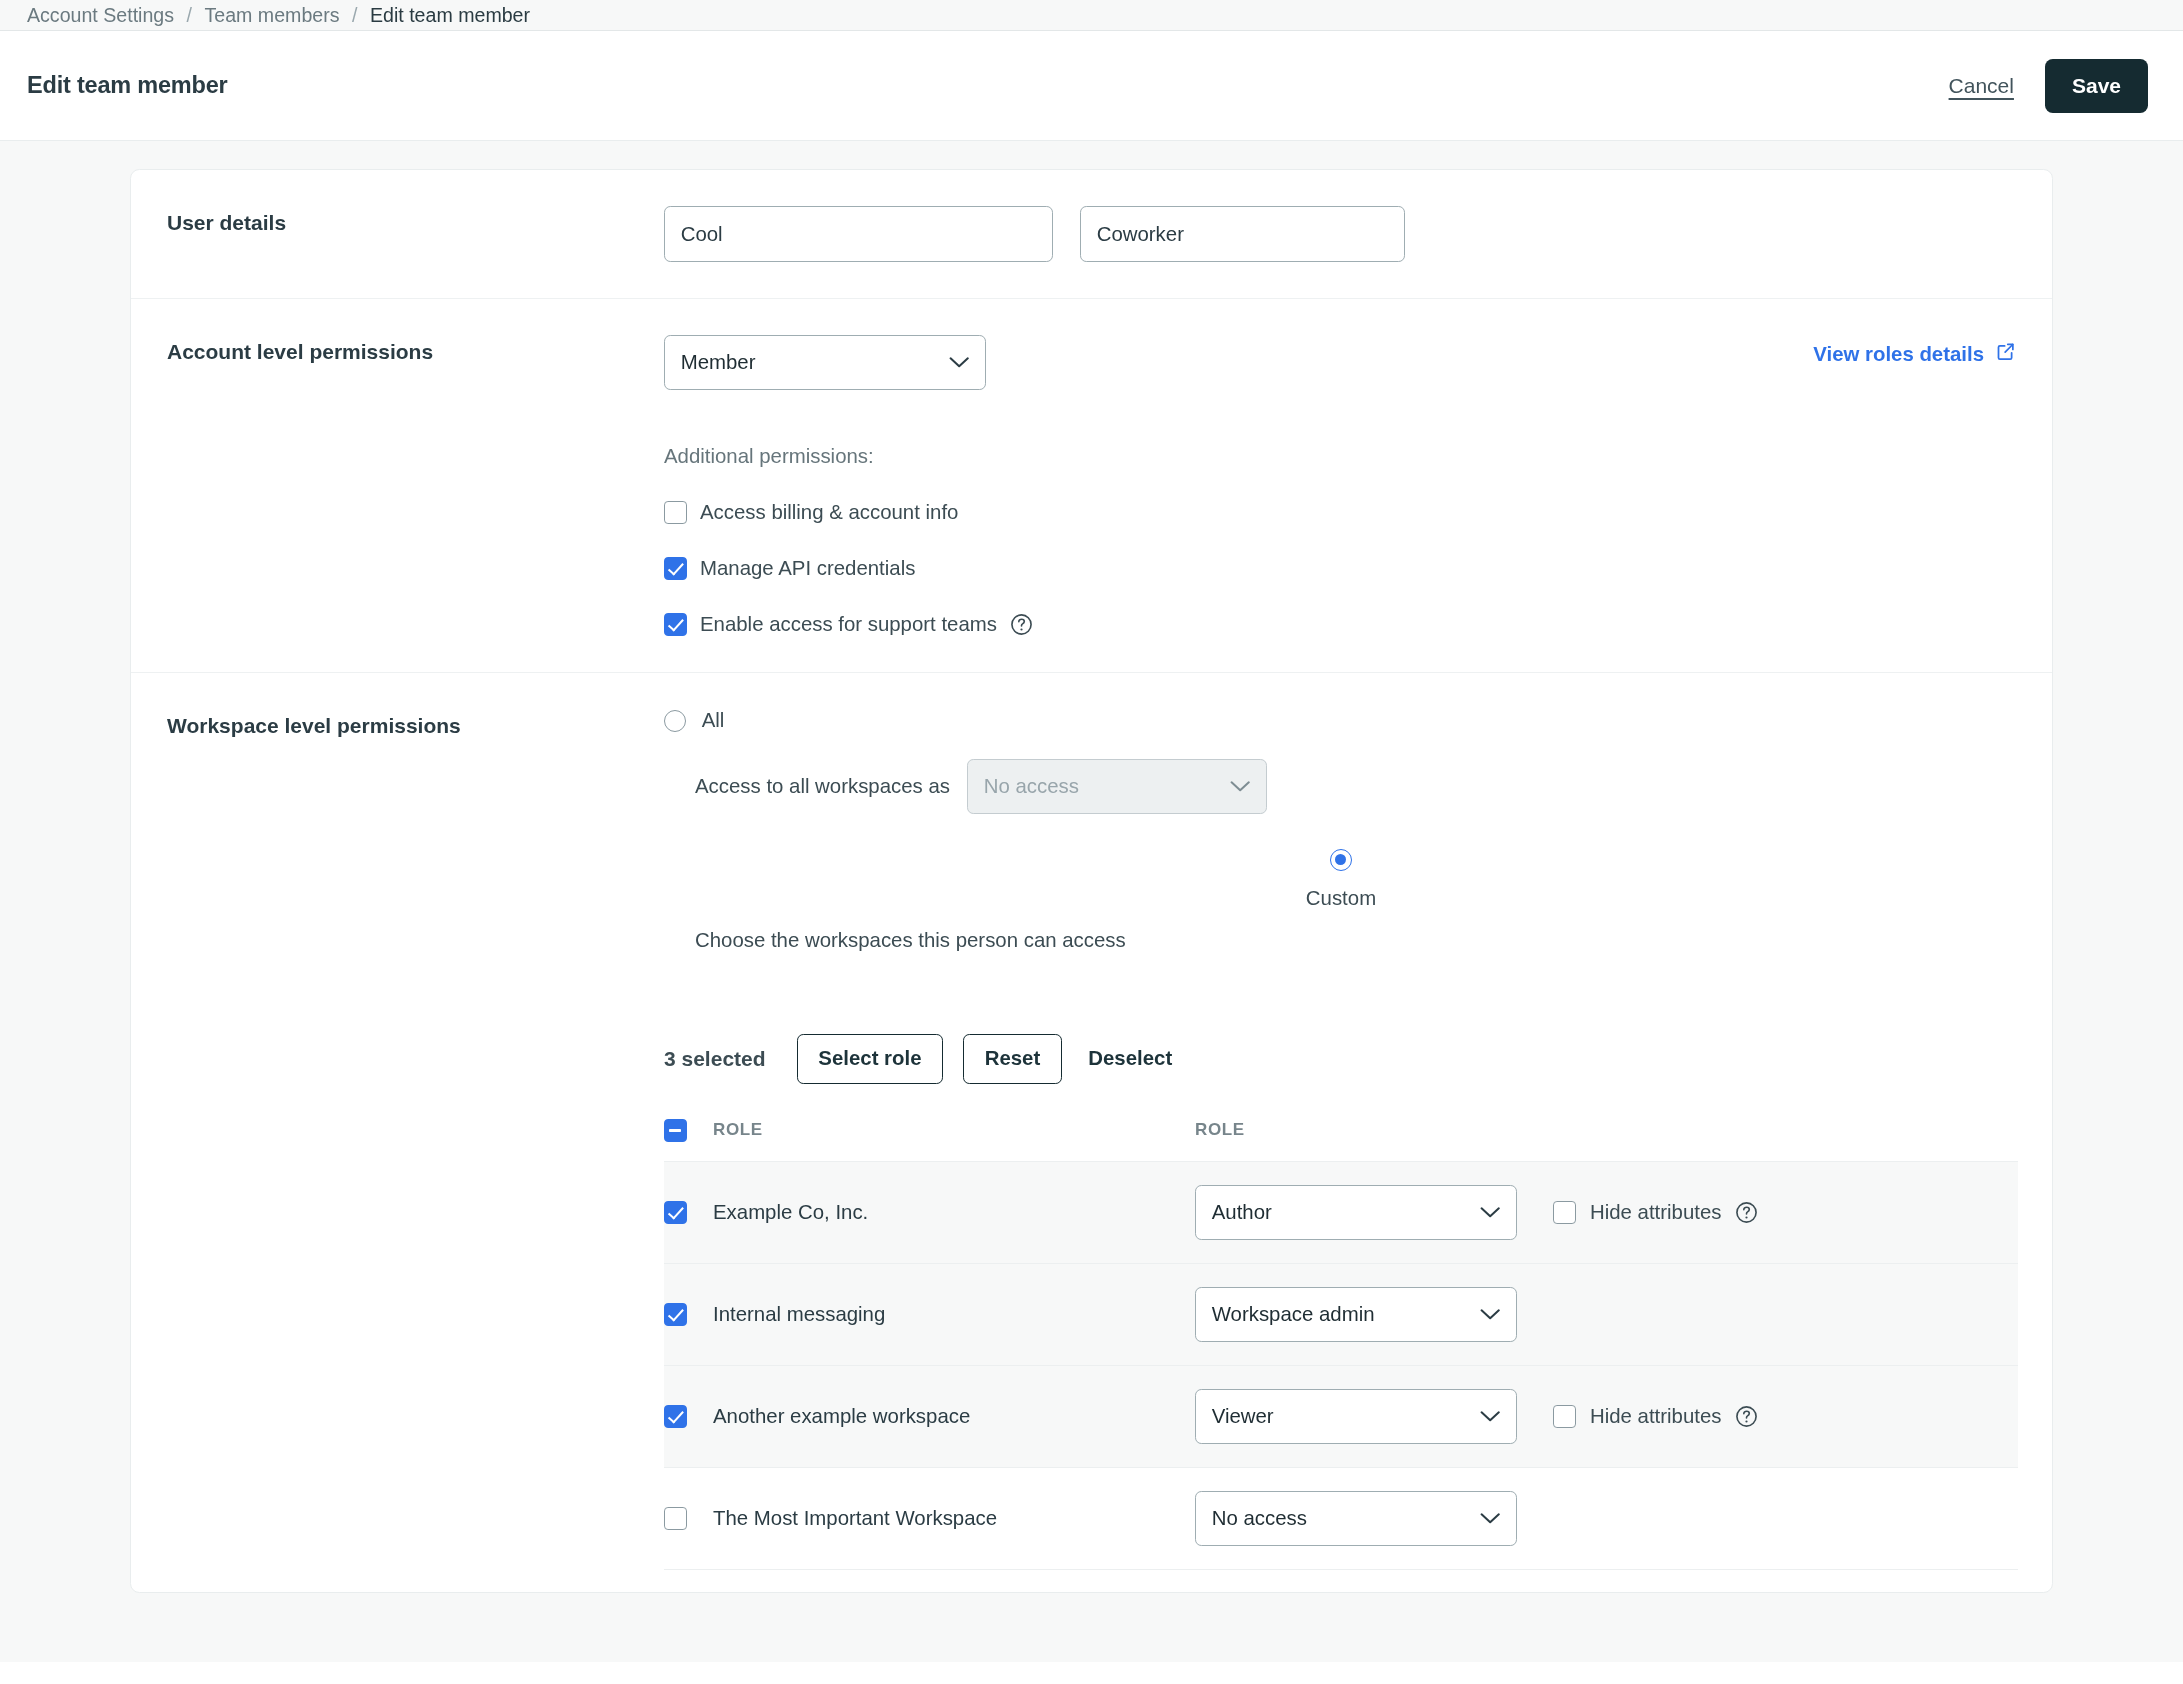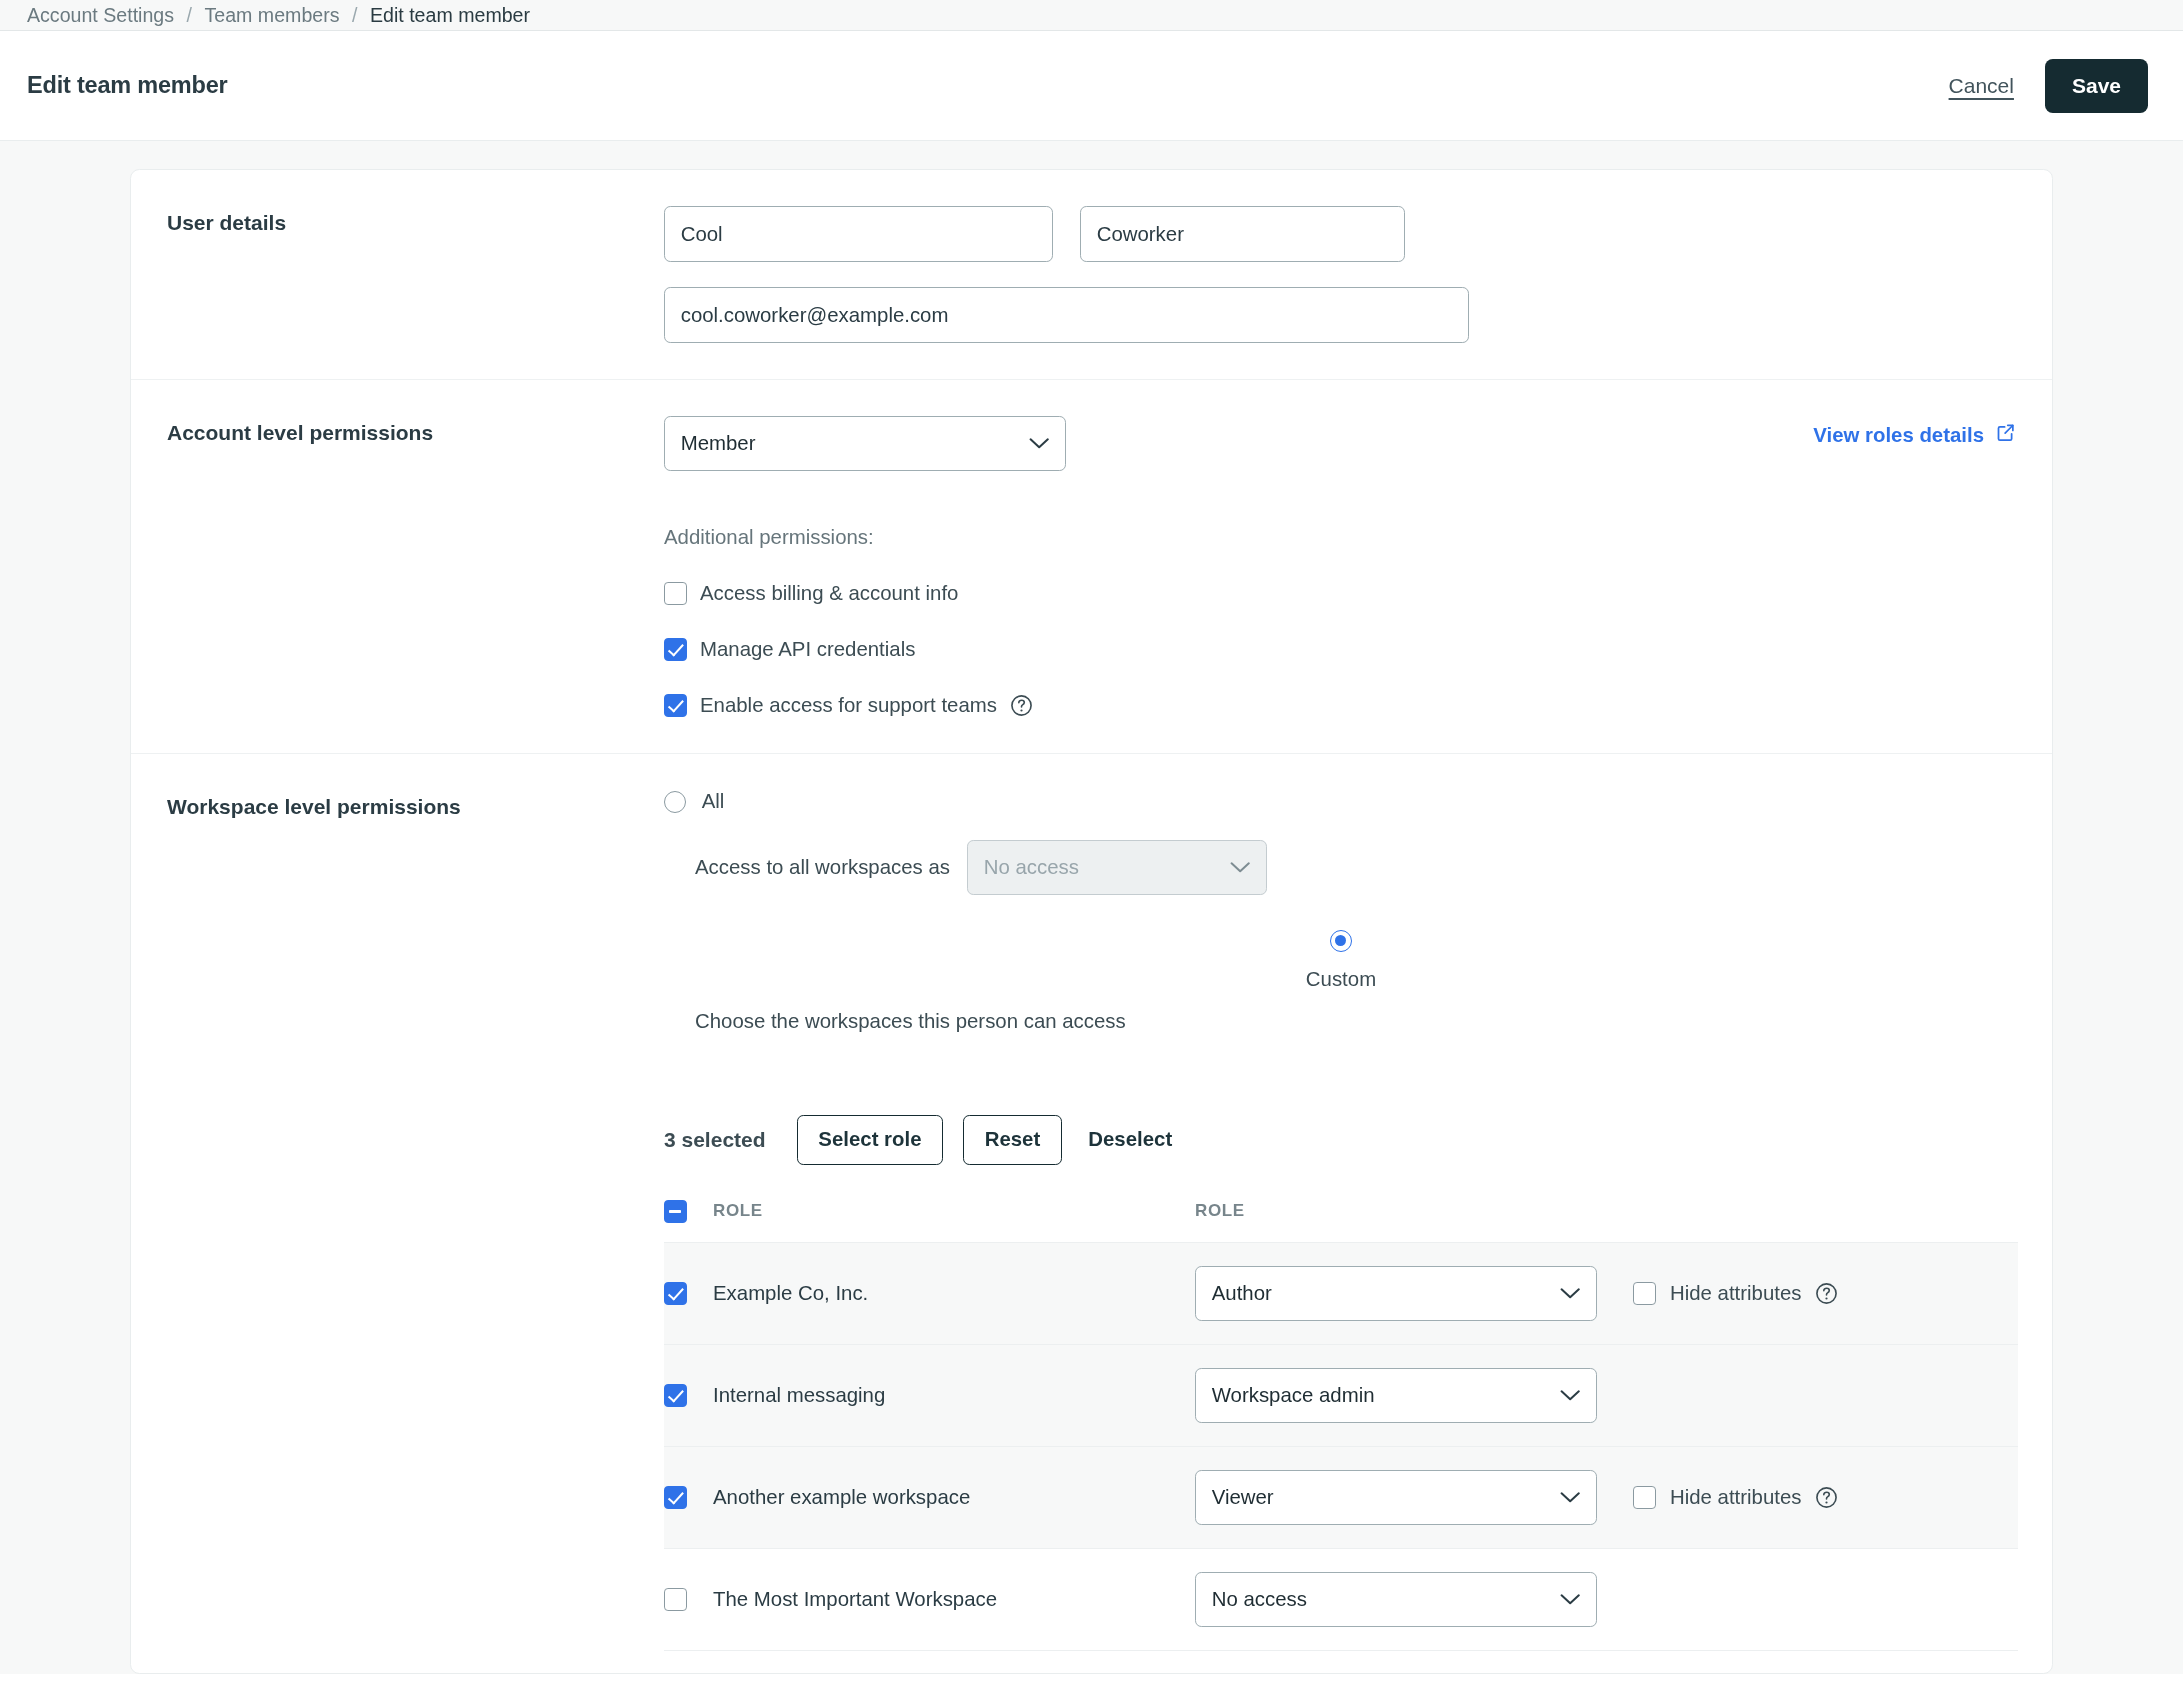--- a/index.html
+++ b/index.html
@@ -138,21 +138,21 @@
     cursor: pointer;
     font-family: inherit;
   }
   .select-box .sel-value { flex: 1; text-align: left; }
   .chev {
     width: 20.4px; height: 12.5px;
     flex: 0 0 20.4px;
     margin-left: 9.4px;
   }
   .chev svg { display: block; }
-  .role-select { width: 402px; }
+  .role-select { width: 322px; }
   .role-select-sm { width: 300px; }
   .select-disabled {
     background: #edf0f1;
     border-color: #c4ccd0;
     color: #98a5ab;
   }
 
   .sub-label {
     font-size: 20.4px;
     color: #66757b;
@@ -357,21 +357,20 @@
 <div class="page-body">
   <div class="card">
 
     <div class="section">
       <div class="section-label">User details</div>
       <div class="section-content">
         <div class="name-row">
           <input class="text-input input-first" type="text" value="Cool" style="">
           <input class="text-input input-last" type="text" value="Coworker" style="">
         </div>
-        <input class="text-input input-email" type="text" value="cool.coworker@example.com" style="">
       </div>
     </div>
 
     <div class="section">
       <div class="section-label">Account level permissions</div>
       <div class="section-content" style="display:flex; justify-content:space-between;">
         <div>
           <div class="select-wrap">
             <div class="select-box role-select">
               <span class="sel-value">Member</span>

